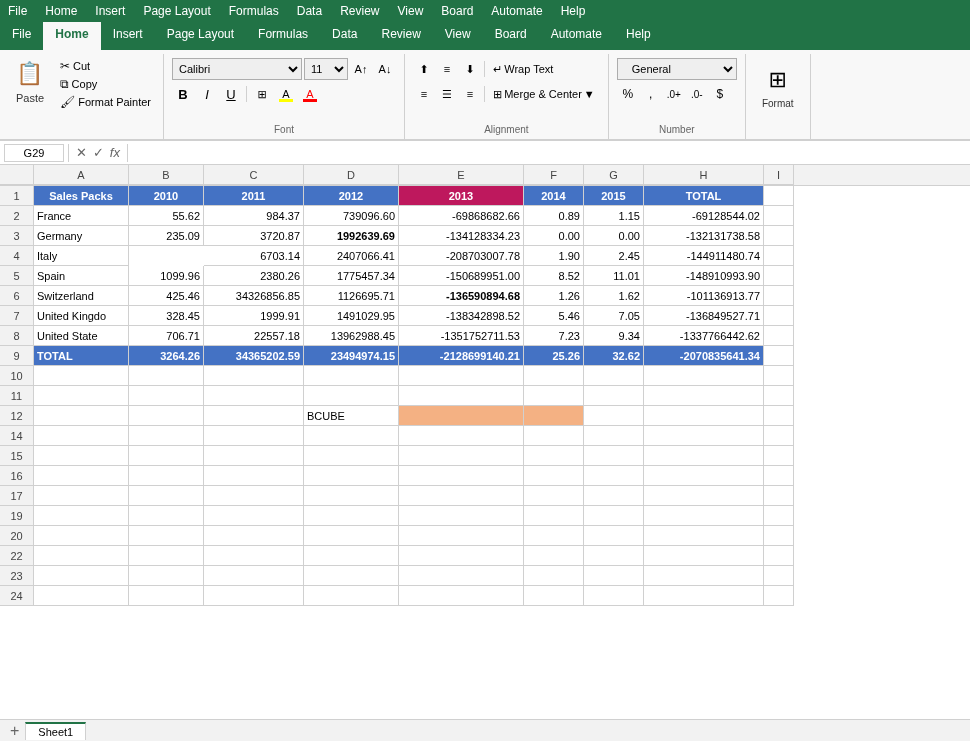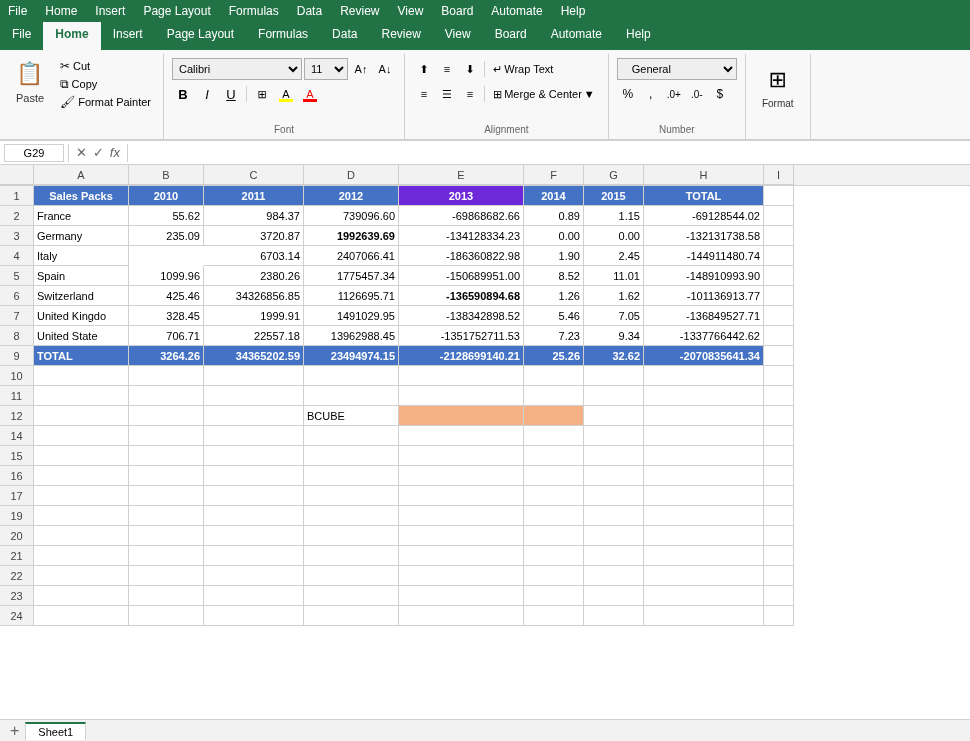--- a/index.html
+++ b/index.html
@@ -188,21 +188,21 @@
   </div>
 
   <div style="overflow:auto;max-height:570px;">
 
     <div class="sheet-row">
       <div class="row-num">1</div>
       <div class="cell header-cell" style="width:95px;min-width:95px;background:#4472C4;color:white;font-weight:bold;justify-content:center;">Sales Packs</div>
       <div class="cell header-cell" style="width:75px;min-width:75px;background:#4472C4;color:white;font-weight:bold;justify-content:center;">2010</div>
       <div class="cell header-cell" style="width:100px;min-width:100px;background:#4472C4;color:white;font-weight:bold;justify-content:center;">2011</div>
       <div class="cell header-cell" style="width:95px;min-width:95px;background:#4472C4;color:white;font-weight:bold;justify-content:center;">2012</div>
-      <div class="cell header-cell" style="width:125px;min-width:125px;background:#6d28d9;color:white;font-weight:bold;justify-content:center;">2013</div>
+      <div class="cell header-cell" style="width:125px;min-width:125px;background:#be185d;color:white;font-weight:bold;justify-content:center;">2013</div>
       <div class="cell header-cell" style="width:60px;min-width:60px;background:#4472C4;color:white;font-weight:bold;justify-content:center;">2014</div>
       <div class="cell header-cell" style="width:60px;min-width:60px;background:#4472C4;color:white;font-weight:bold;justify-content:center;">2015</div>
       <div class="cell header-cell" style="width:120px;min-width:120px;background:#4472C4;color:white;font-weight:bold;justify-content:center;">TOTAL</div>
       <div class="cell" style="width:30px;min-width:30px;"></div>
     </div>
 
     <div class="sheet-row">
       <div class="row-num">2</div>
       <div class="cell" style="width:95px;min-width:95px;">France</div>
       <div class="cell num-right" style="width:75px;min-width:75px;justify-content:flex-end;">55.62</div>
@@ -227,21 +227,21 @@
       <div class="cell num-right" style="width:120px;min-width:120px;justify-content:flex-end;">-132131738.58</div>
       <div class="cell" style="width:30px;min-width:30px;"></div>
     </div>
 
     <div class="sheet-row">
       <div class="row-num">4</div>
       <div class="cell" style="width:95px;min-width:95px;">Italy</div>
       <div class="cell num-right" style="width:75px;min-width:75px;justify-content:flex-end;margin-top:40px;">412.95</div>
       <div class="cell num-right" style="width:100px;min-width:100px;justify-content:flex-end;">6703.14</div>
       <div class="cell num-right" style="width:95px;min-width:95px;justify-content:flex-end;">2407066.41</div>
-      <div class="cell num-right" style="width:125px;min-width:125px;justify-content:flex-end;">-186360822.98</div>
+      <div class="cell num-right" style="width:125px;min-width:125px;justify-content:flex-end;">-208703007.78</div>
       <div class="cell num-right" style="width:60px;min-width:60px;justify-content:flex-end;">1.90</div>
       <div class="cell num-right" style="width:60px;min-width:60px;justify-content:flex-end;">2.45</div>
       <div class="cell num-right" style="width:120px;min-width:120px;justify-content:flex-end;">-144911480.74</div>
       <div class="cell" style="width:30px;min-width:30px;"></div>
     </div>
 
     <div class="sheet-row">
       <div class="row-num">5</div>
       <div class="cell" style="width:95px;min-width:95px;">Spain</div>
       <div class="cell num-right" style="width:75px;min-width:75px;justify-content:flex-end;">1099.96</div>
@@ -411,32 +411,20 @@
         <div class="cell" style="width: 75px; min-width: 75px;"></div>
         <div class="cell" style="width: 100px; min-width: 100px;"></div>
         <div class="cell" style="width: 95px; min-width: 95px;"></div>
         <div class="cell" style="width: 125px; min-width: 125px;"></div>
         <div class="cell" style="width: 60px; min-width: 60px;"></div>
         <div class="cell" style="width: 60px; min-width: 60px;"></div>
         <div class="cell" style="width: 120px; min-width: 120px;"></div>
         <div class="cell" style="width: 30px; min-width: 30px;"></div>
       </div>
       <div class="sheet-row">
-        <div class="row-num">21</div>
-        <div class="cell" style="width: 95px; min-width: 95px;"></div>
-        <div class="cell" style="width: 75px; min-width: 75px;"></div>
-        <div class="cell" style="width: 100px; min-width: 100px;"></div>
-        <div class="cell" style="width: 95px; min-width: 95px;"></div>
-        <div class="cell" style="width: 125px; min-width: 125px;"></div>
-        <div class="cell" style="width: 60px; min-width: 60px;"></div>
-        <div class="cell" style="width: 60px; min-width: 60px;"></div>
-        <div class="cell" style="width: 120px; min-width: 120px;"></div>
-        <div class="cell" style="width: 30px; min-width: 30px;"></div>
-      </div>
-      <div class="sheet-row">
         <div class="row-num">22</div>
         <div class="cell" style="width: 95px; min-width: 95px;"></div>
         <div class="cell" style="width: 75px; min-width: 75px;"></div>
         <div class="cell" style="width: 100px; min-width: 100px;"></div>
         <div class="cell" style="width: 95px; min-width: 95px;"></div>
         <div class="cell" style="width: 125px; min-width: 125px;"></div>
         <div class="cell" style="width: 60px; min-width: 60px;"></div>
         <div class="cell" style="width: 60px; min-width: 60px;"></div>
         <div class="cell" style="width: 120px; min-width: 120px;"></div>
         <div class="cell" style="width: 30px; min-width: 30px;"></div>

